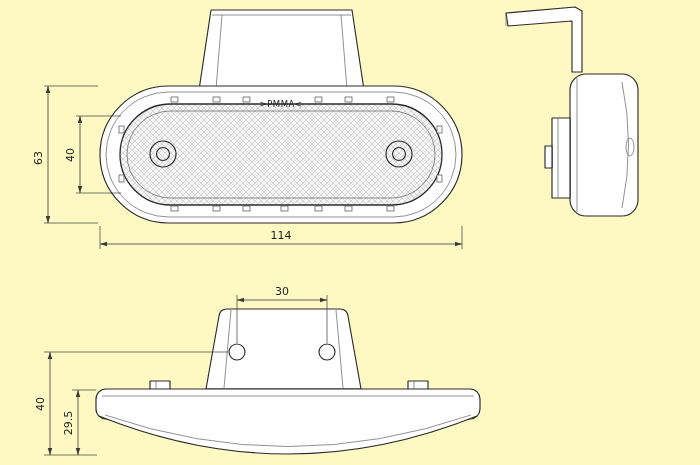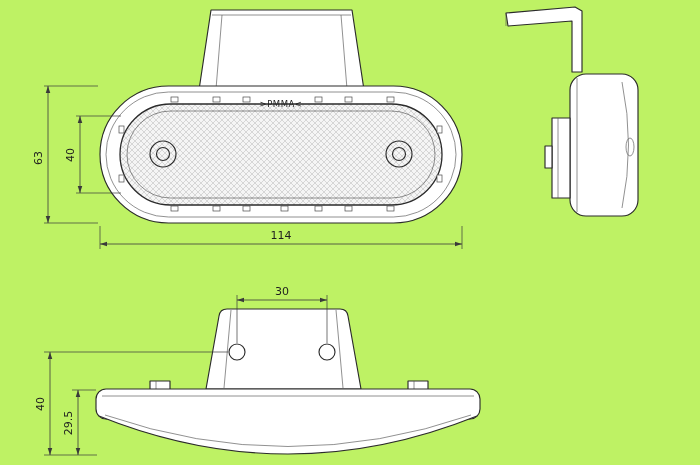--- a/index.html
+++ b/index.html
@@ -1,19 +1,19 @@
 <!DOCTYPE html>
 <html><head>
 <meta charset="utf-8">
 <style>
   html,body { margin:0; padding:0; background:#ffffff; }
   .canvas {
     position:relative;
     width:700px; height:465px;
-    background:#bef264;
+    background:#fef9c3;
     font-family:"DejaVu Sans", sans-serif;
     overflow:hidden;
   }
   svg { display:block; }
   .ln      { stroke:#2b2b2b; fill:none; stroke-width:1.15; stroke-linejoin:round; }
   .ln-fill { stroke:#2b2b2b; fill:#ffffff; stroke-width:1.15; stroke-linejoin:round; }
   .ln-thin { stroke:#555555; fill:none; stroke-width:0.65; }
   .dim     { stroke:#3a3a3a; fill:none; stroke-width:0.8; }
   .ext     { stroke:#3a3a3a; fill:none; stroke-width:0.7; }
   .dimtxt  { font:11px "DejaVu Sans", sans-serif; fill:#1e1e1e; }

